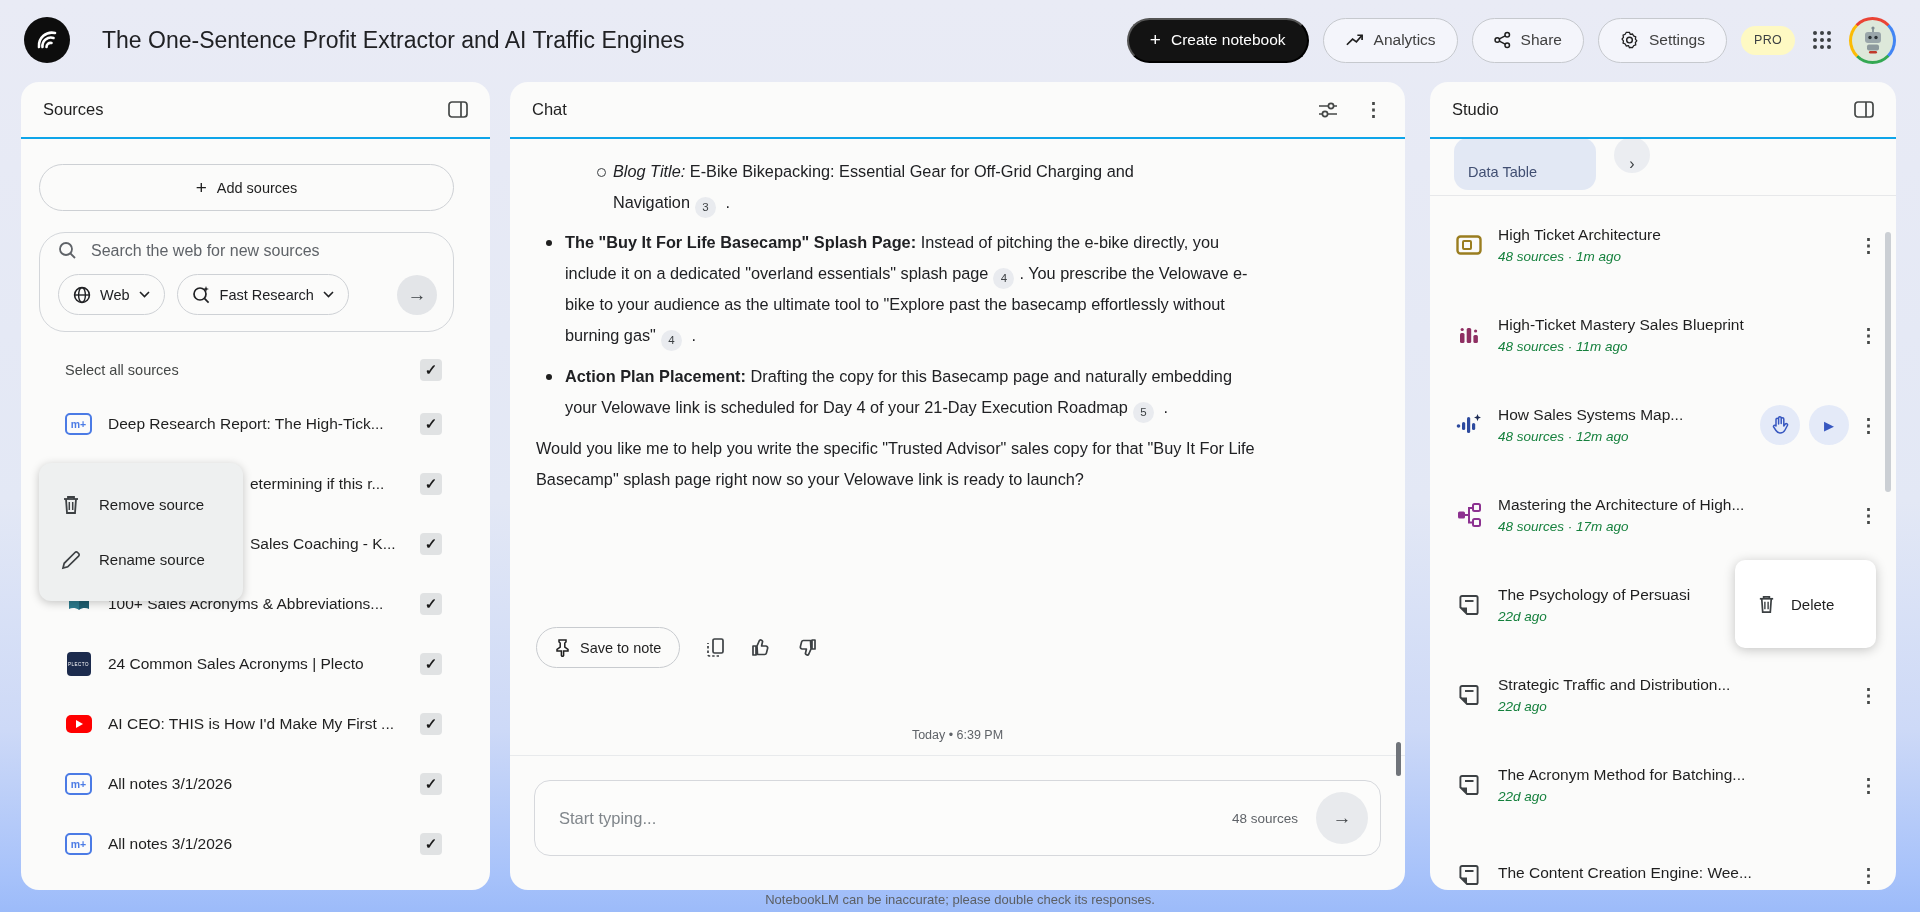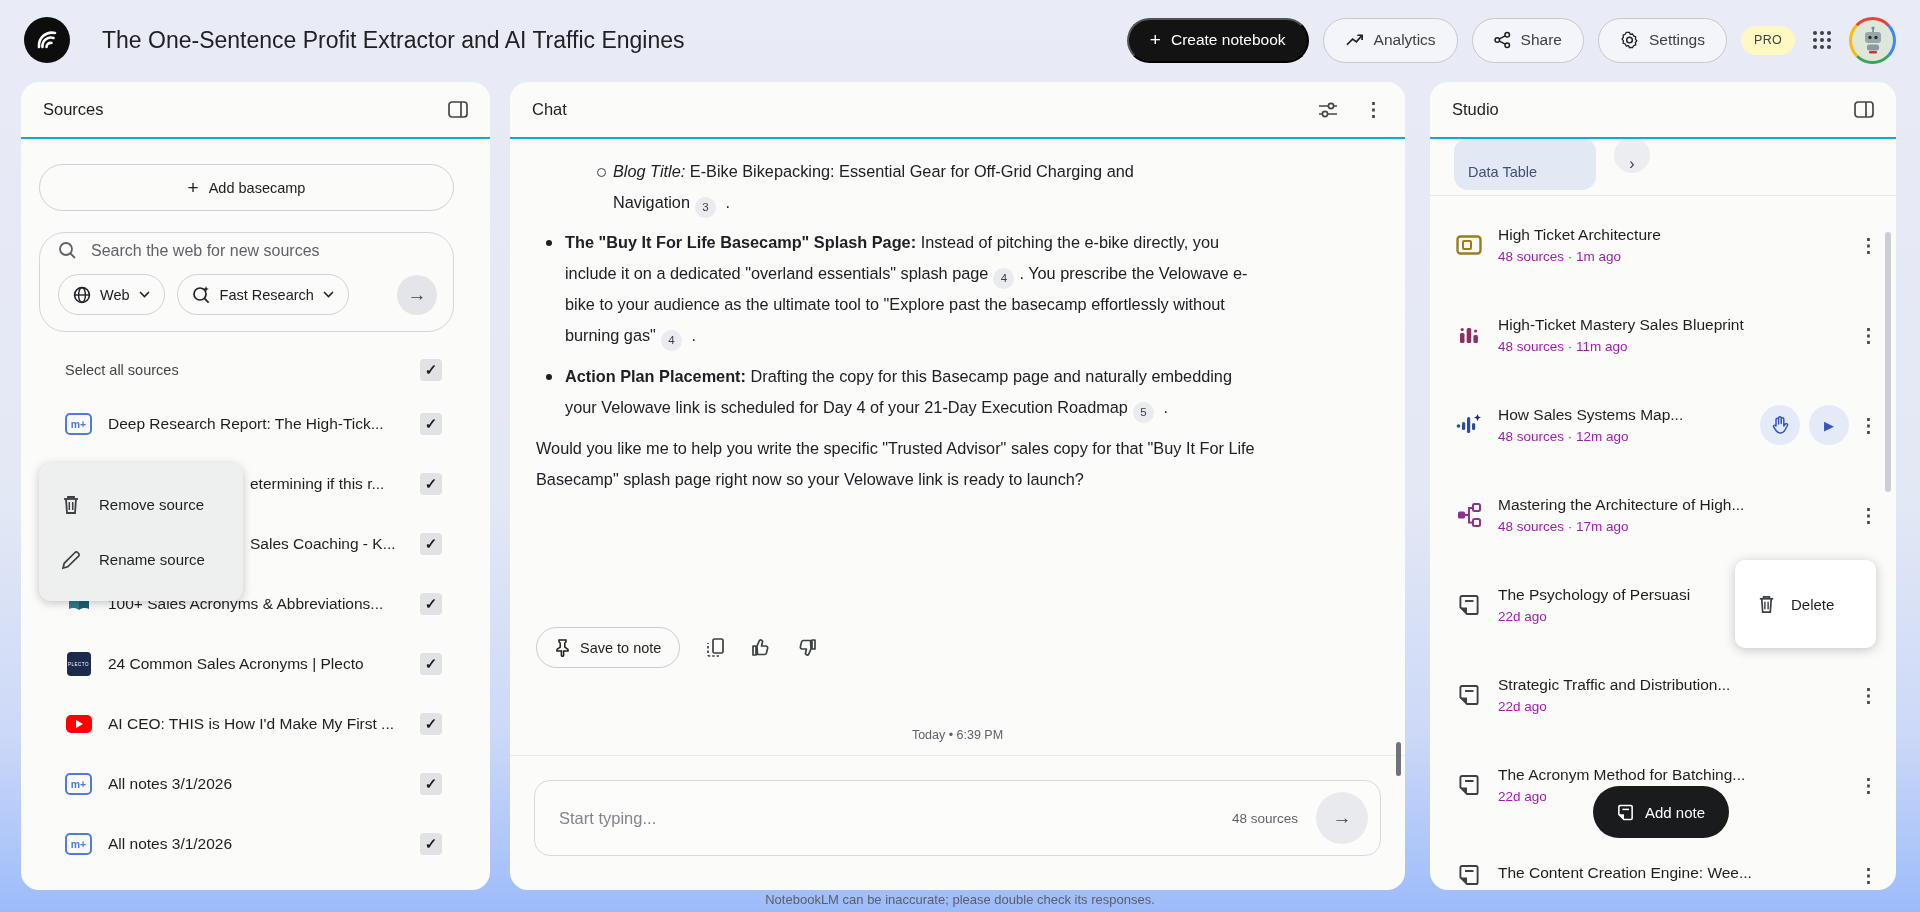--- a/index.html
+++ b/index.html
@@ -132,21 +132,21 @@
     padding:0 7px 10px 14px; font-size:14.5px; color:#414f72; cursor:pointer; }
   .chip-circle { width:36px; height:36px; border-radius:50%; background:#ebedf1;
     margin:-20px 0 22px 18px; display:flex; align-items:flex-end; justify-content:center;
     color:#3c4043; font-size:16px; cursor:pointer; }
   .studio-list { position:absolute; top:118px; left:0; width:100%; }
   .st-row { height:90px; display:flex; align-items:center; padding:0 18px 0 24px; }
   .st-ic { width:30px; flex:0 0 30px; margin-right:14px; display:flex;
     align-items:center; justify-content:center; }
   .st-txt { flex:1; min-width:0; }
   .st-title { font-size:15.5px; color:#1f1f1f; white-space:nowrap; overflow:hidden; }
-  .st-meta { font-size:13.5px; color:#a21caf; margin-top:5px; }
+  .st-meta { font-size:13.5px; color:#15803d; margin-top:5px;font-style:italic; }
   .st-actions { display:flex; align-items:center; gap:9px; margin-right:10px; }
   .act-circle { width:40px; height:40px; border-radius:50%; background:#e4eaf8;
     border:none; cursor:pointer; display:flex; align-items:center; justify-content:center; }
   .play-glyph::before { content:"\25B6"; color:#3757c0; font-size:13px; }
   .delete-menu { position:absolute; left:305px; top:478px; width:141px; height:88px;
     background:#fff; border-radius:10px; box-shadow:0 2px 12px rgba(0,0,0,.22);
     display:flex; align-items:center; gap:15px; padding:0 22px; z-index:6;
     font-size:15px; color:#1f1f1f; cursor:pointer; }
   .add-note { position:absolute; left:163px; top:704px; height:52px; padding:0 24px;
     border-radius:26px; background:#191b1c; color:#fff; border:none; display:flex;
@@ -239,21 +239,21 @@
         <svg width="20" height="17" viewBox="0 0 20 17">
           <rect x="1" y="1" width="18" height="15" rx="3" fill="none" stroke="#444746" stroke-width="1.7"></rect>
           <line x1="13" y1="1" x2="13" y2="16" stroke="#444746" stroke-width="1.7"></line>
         </svg>
       </button>
     </div>
   </div>
 
   <button class="add-src">
     <span class="plus"></span>
-    <span>Add basecamp</span>
+    <span>Add sources</span>
   </button>
 
   <div class="search-card">
     <div class="search-row">
       <svg width="19" height="19" viewBox="0 0 19 19">
         <circle cx="8" cy="8" r="6" fill="none" stroke="#5f6368" stroke-width="1.8"></circle>
         <line x1="12.5" y1="12.5" x2="17" y2="17" stroke="#5f6368" stroke-width="1.8"></line>
       </svg>
       <input class="search-input" placeholder="Search the web for new sources" style="">
     </div>
@@ -604,25 +604,17 @@
     <svg width="19" height="20" viewBox="0 0 20 21">
       <line x1="3" y1="5" x2="17" y2="5" stroke="#3c4043" stroke-width="1.8"></line>
       <path d="M7 5V3h6v2" fill="none" stroke="#3c4043" stroke-width="1.8"></path>
       <path d="M5 5l1 14h8l1-14" fill="none" stroke="#3c4043" stroke-width="1.8"></path>
       <line x1="8.3" y1="8" x2="8.3" y2="16" stroke="#3c4043" stroke-width="1.5"></line>
       <line x1="11.7" y1="8" x2="11.7" y2="16" stroke="#3c4043" stroke-width="1.5"></line>
     </svg>
     <span>Delete</span>
   </div>
 
-  <button class="add-note">
-    <svg width="17" height="17" viewBox="0 0 22 22">
-      <path d="M4 2h14a1.6 1.6 0 0 1 1.6 1.6v14.8A1.6 1.6 0 0 1 18 20H9l-6.6-6.6V3.6A1.6 1.6 0 0 1 4 2z" fill="none" stroke="#fff" stroke-width="2"></path>
-      <path d="M2.4 13.4H9V20z" fill="#fff"></path>
-      <line x1="7" y1="7" x2="15.5" y2="7" stroke="#fff" stroke-width="2"></line>
-    </svg>
-    <span>Add note</span>
-  </button>
 
   <div class="studio-scroll"></div>
 </section>
 
 <div class="footer">NotebookLM can be inaccurate; please double check its responses.</div>
 
 </body></html>

